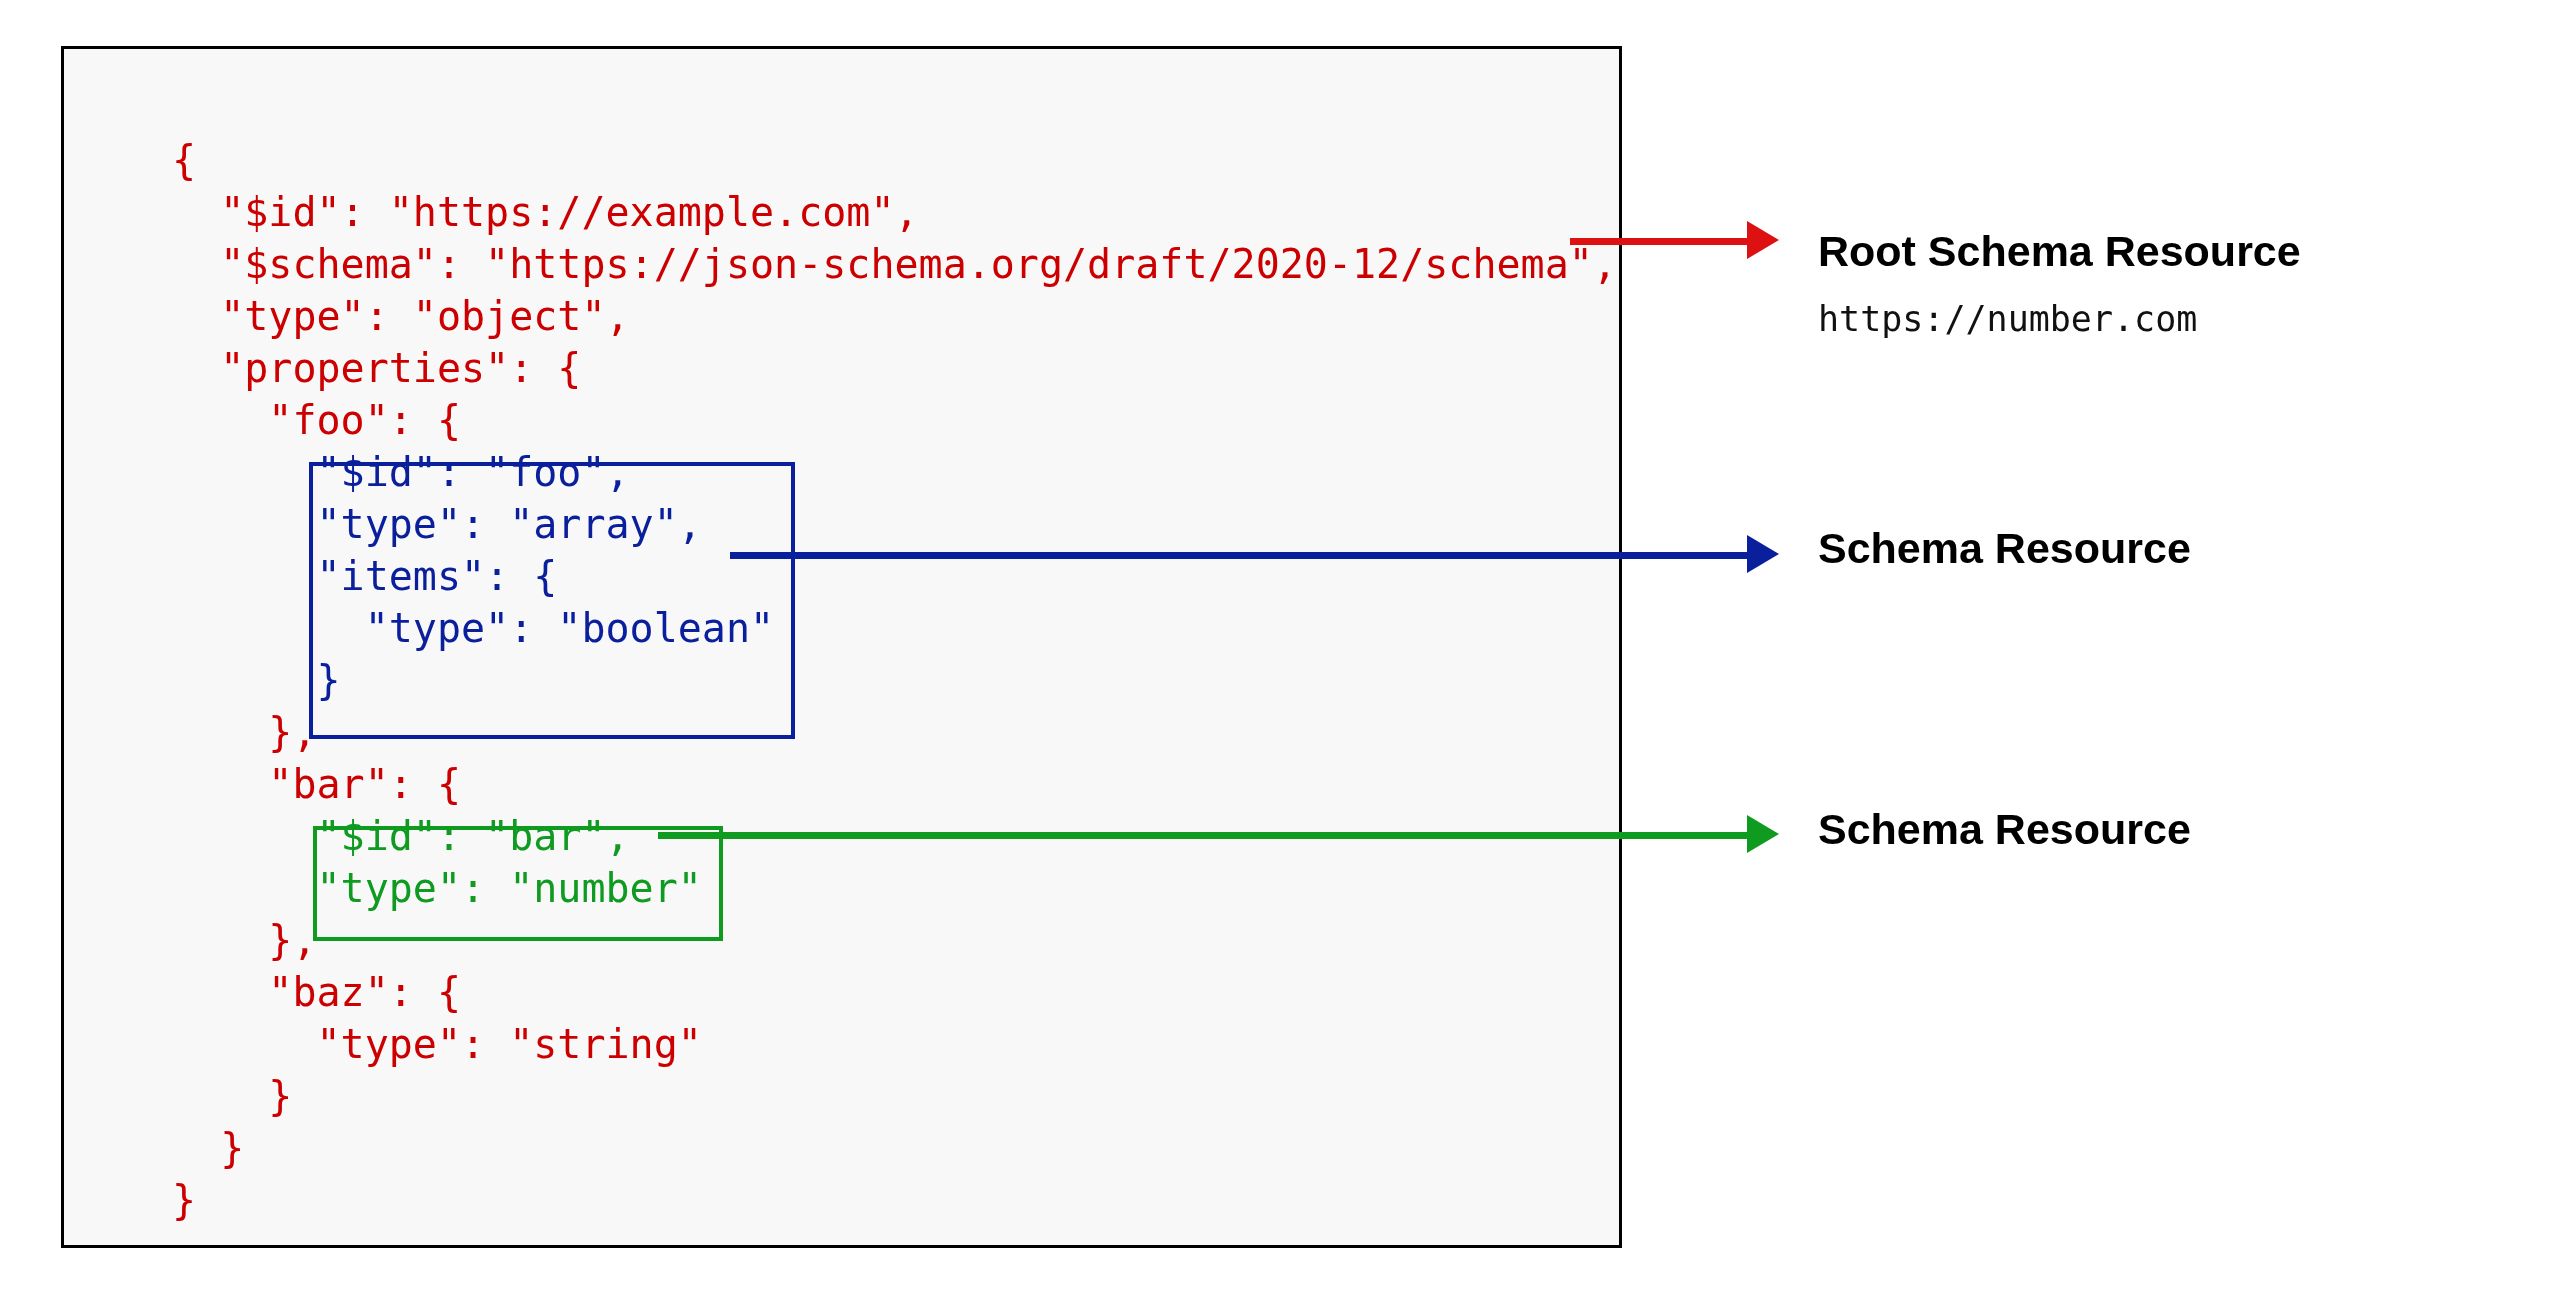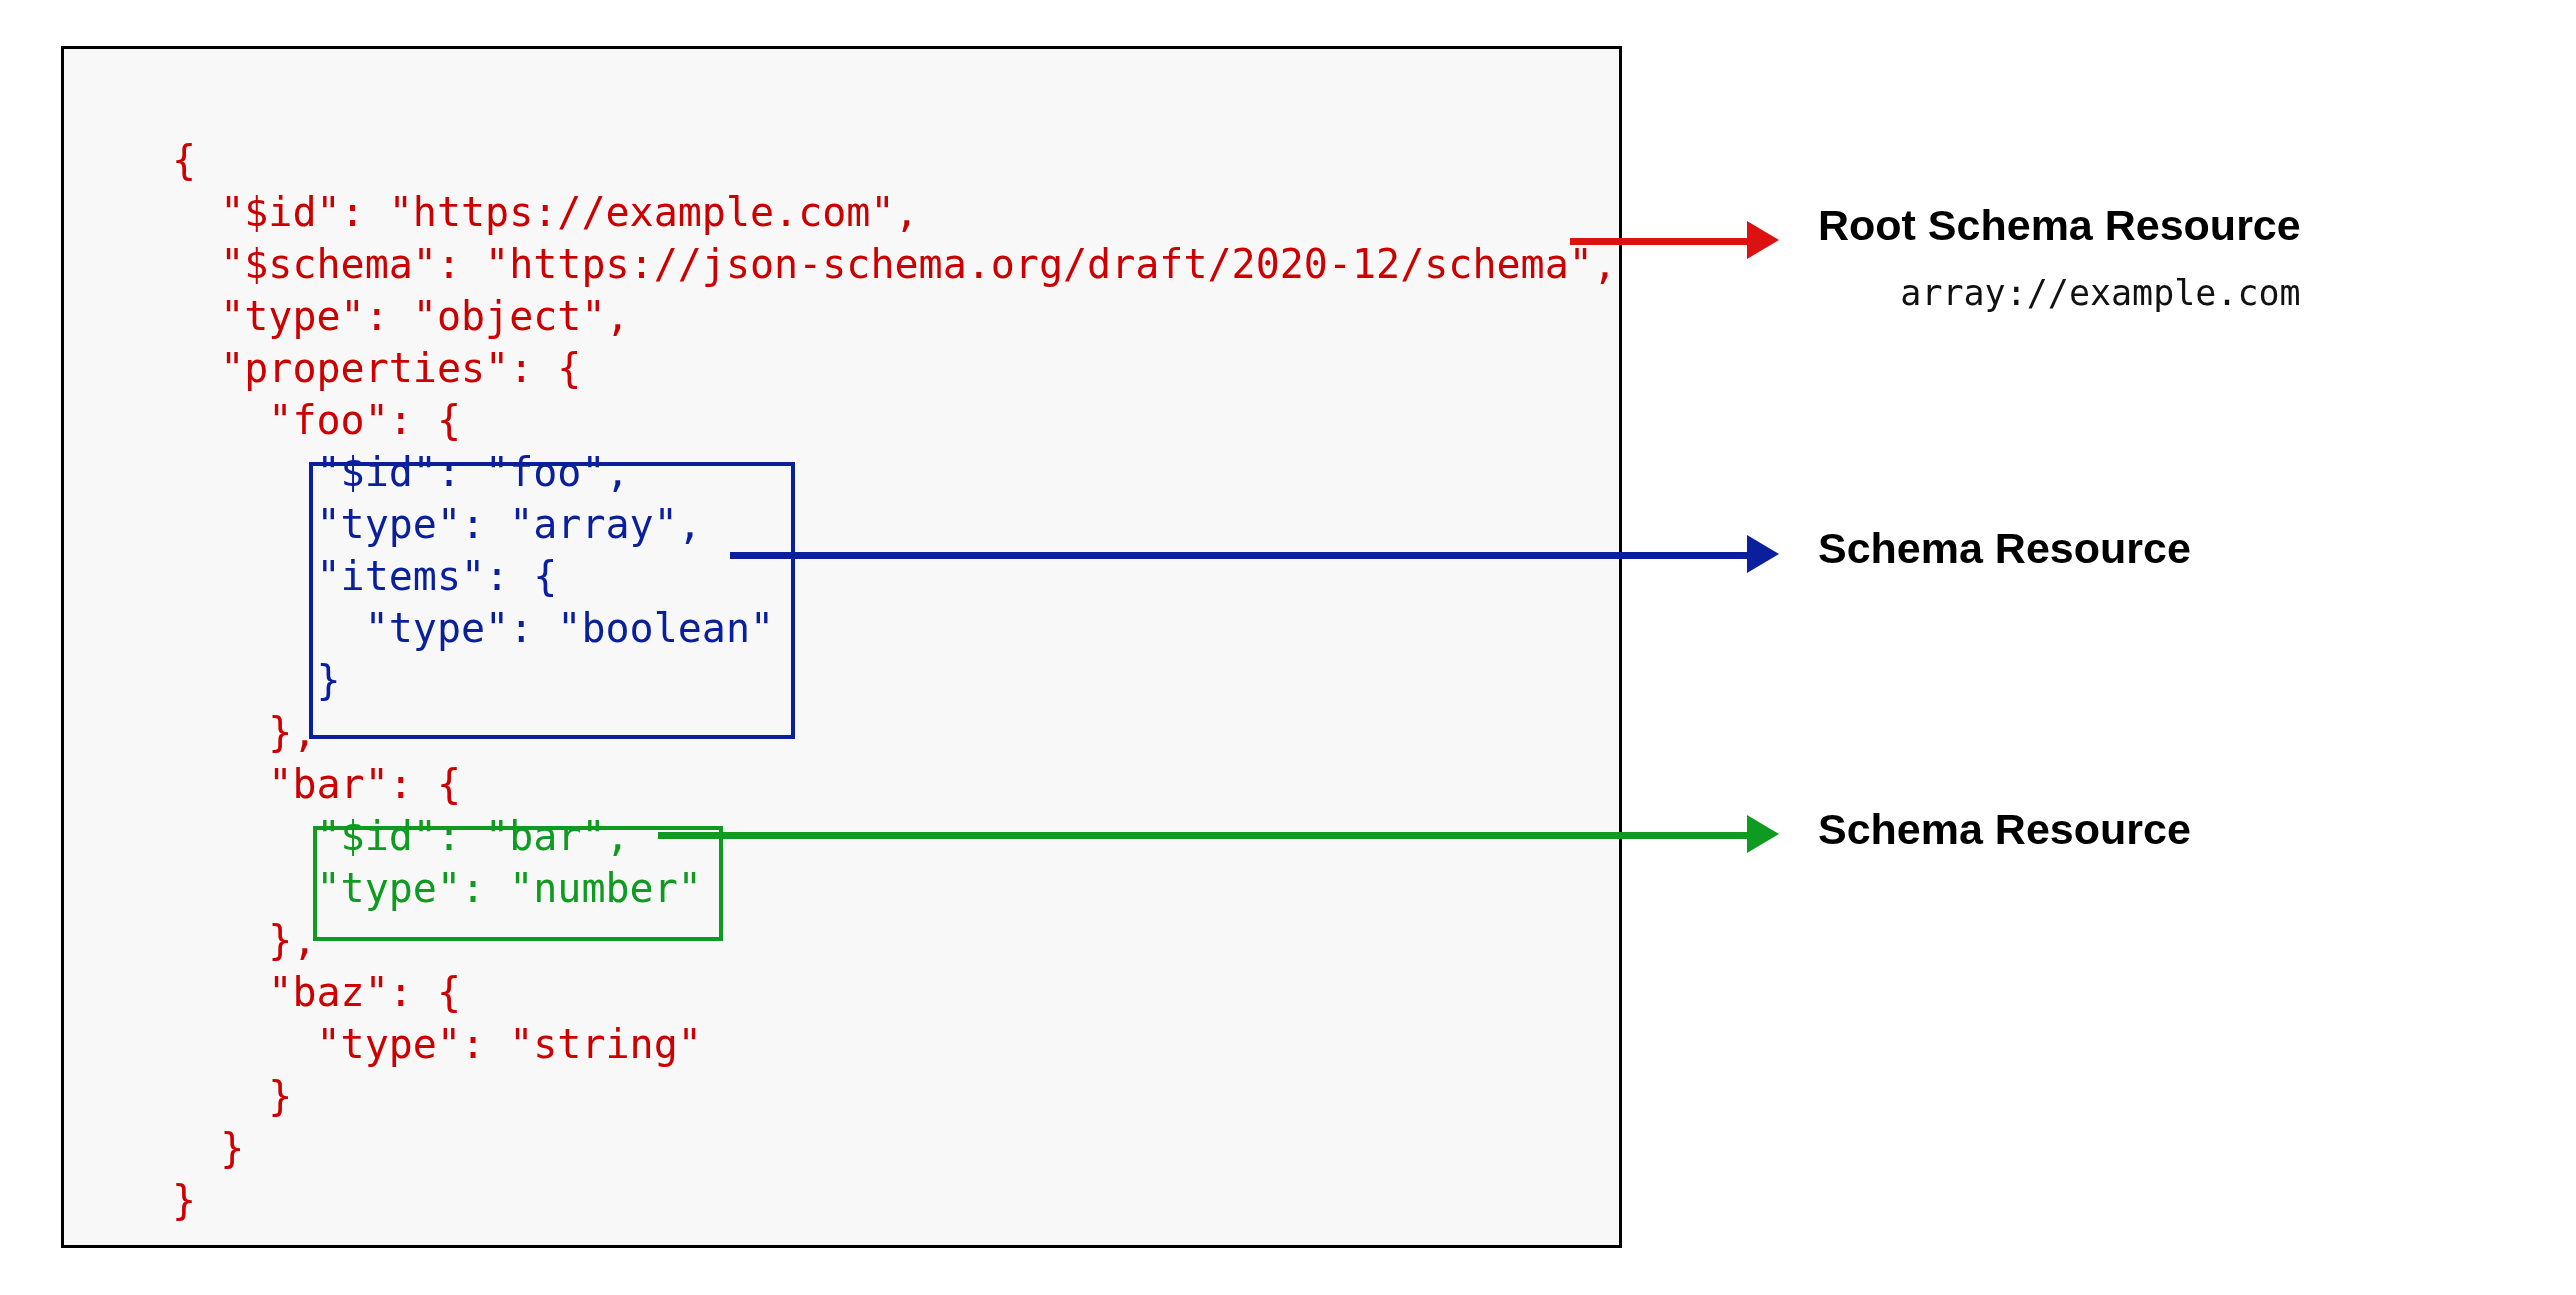--- a/index.html
+++ b/index.html
@@ -102,21 +102,21 @@
     line-height: 1.1;
   }
   .label-url {
     font-family: "DejaVu Sans Mono", monospace;
     font-size: 35px;
     color: #111111;
     white-space: nowrap;
     margin-top: 24.4px;
     line-height: 1.1;
   }
-  #label-root { top: 202px; text-align: right; }
+  #label-root { top: 228px; }
   #label-foo  { top: 525px; }
   #label-bar  { top: 806px; }
 </style>
 </head>
 <body>
 
 <div id="canvas">
 
   <div id="code-panel">
 
@@ -130,21 +130,21 @@
   <div class="arrow-head head-red" id="arrow-root-head"></div>
 
   <div class="arrow-line arrow-blue" id="arrow-foo-line"></div>
   <div class="arrow-head head-blue" id="arrow-foo-head"></div>
 
   <div class="arrow-line arrow-green" id="arrow-bar-line"></div>
   <div class="arrow-head head-green" id="arrow-bar-head"></div>
 
   <div class="label-group" id="label-root">
     <div class="label-title">Root Schema Resource</div>
-    <div class="label-url">array://example.com</div>
+    <div class="label-url">https://number.com</div>
   </div>
 
   <div class="label-group" id="label-foo">
     <div class="label-title">Schema Resource</div>
   </div>
 
   <div class="label-group" id="label-bar">
     <div class="label-title">Schema Resource</div>
   </div>
 

